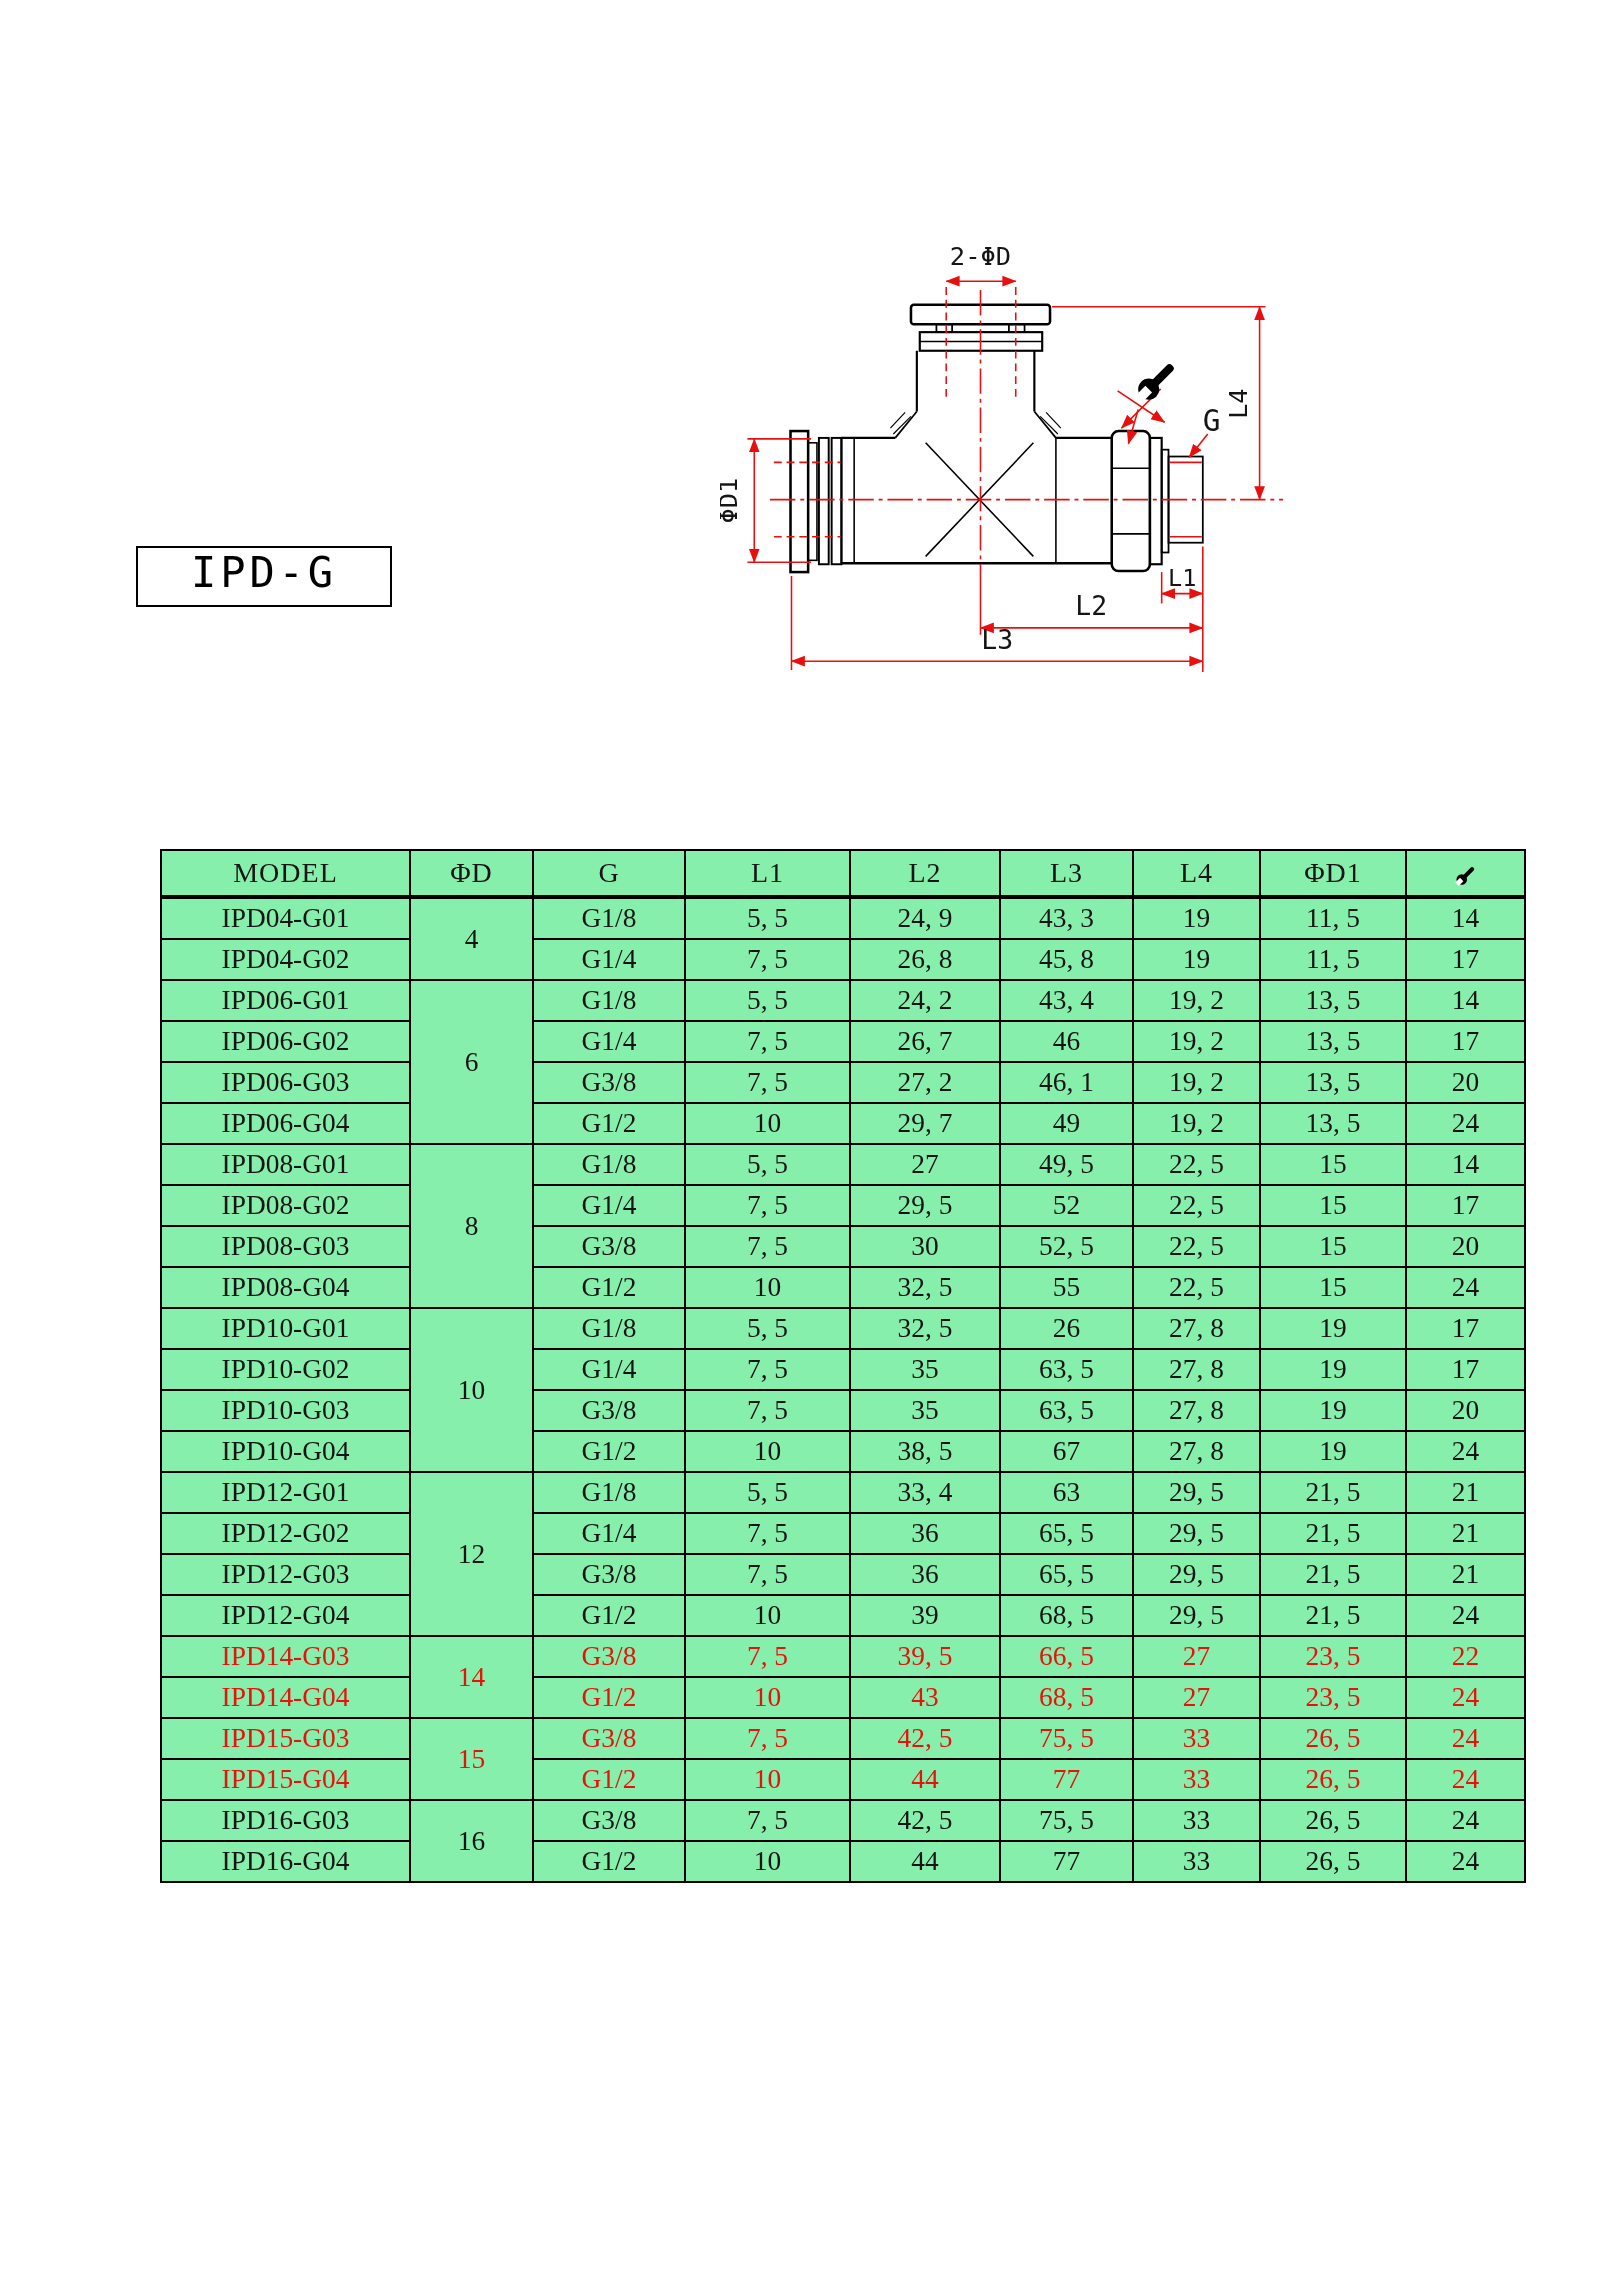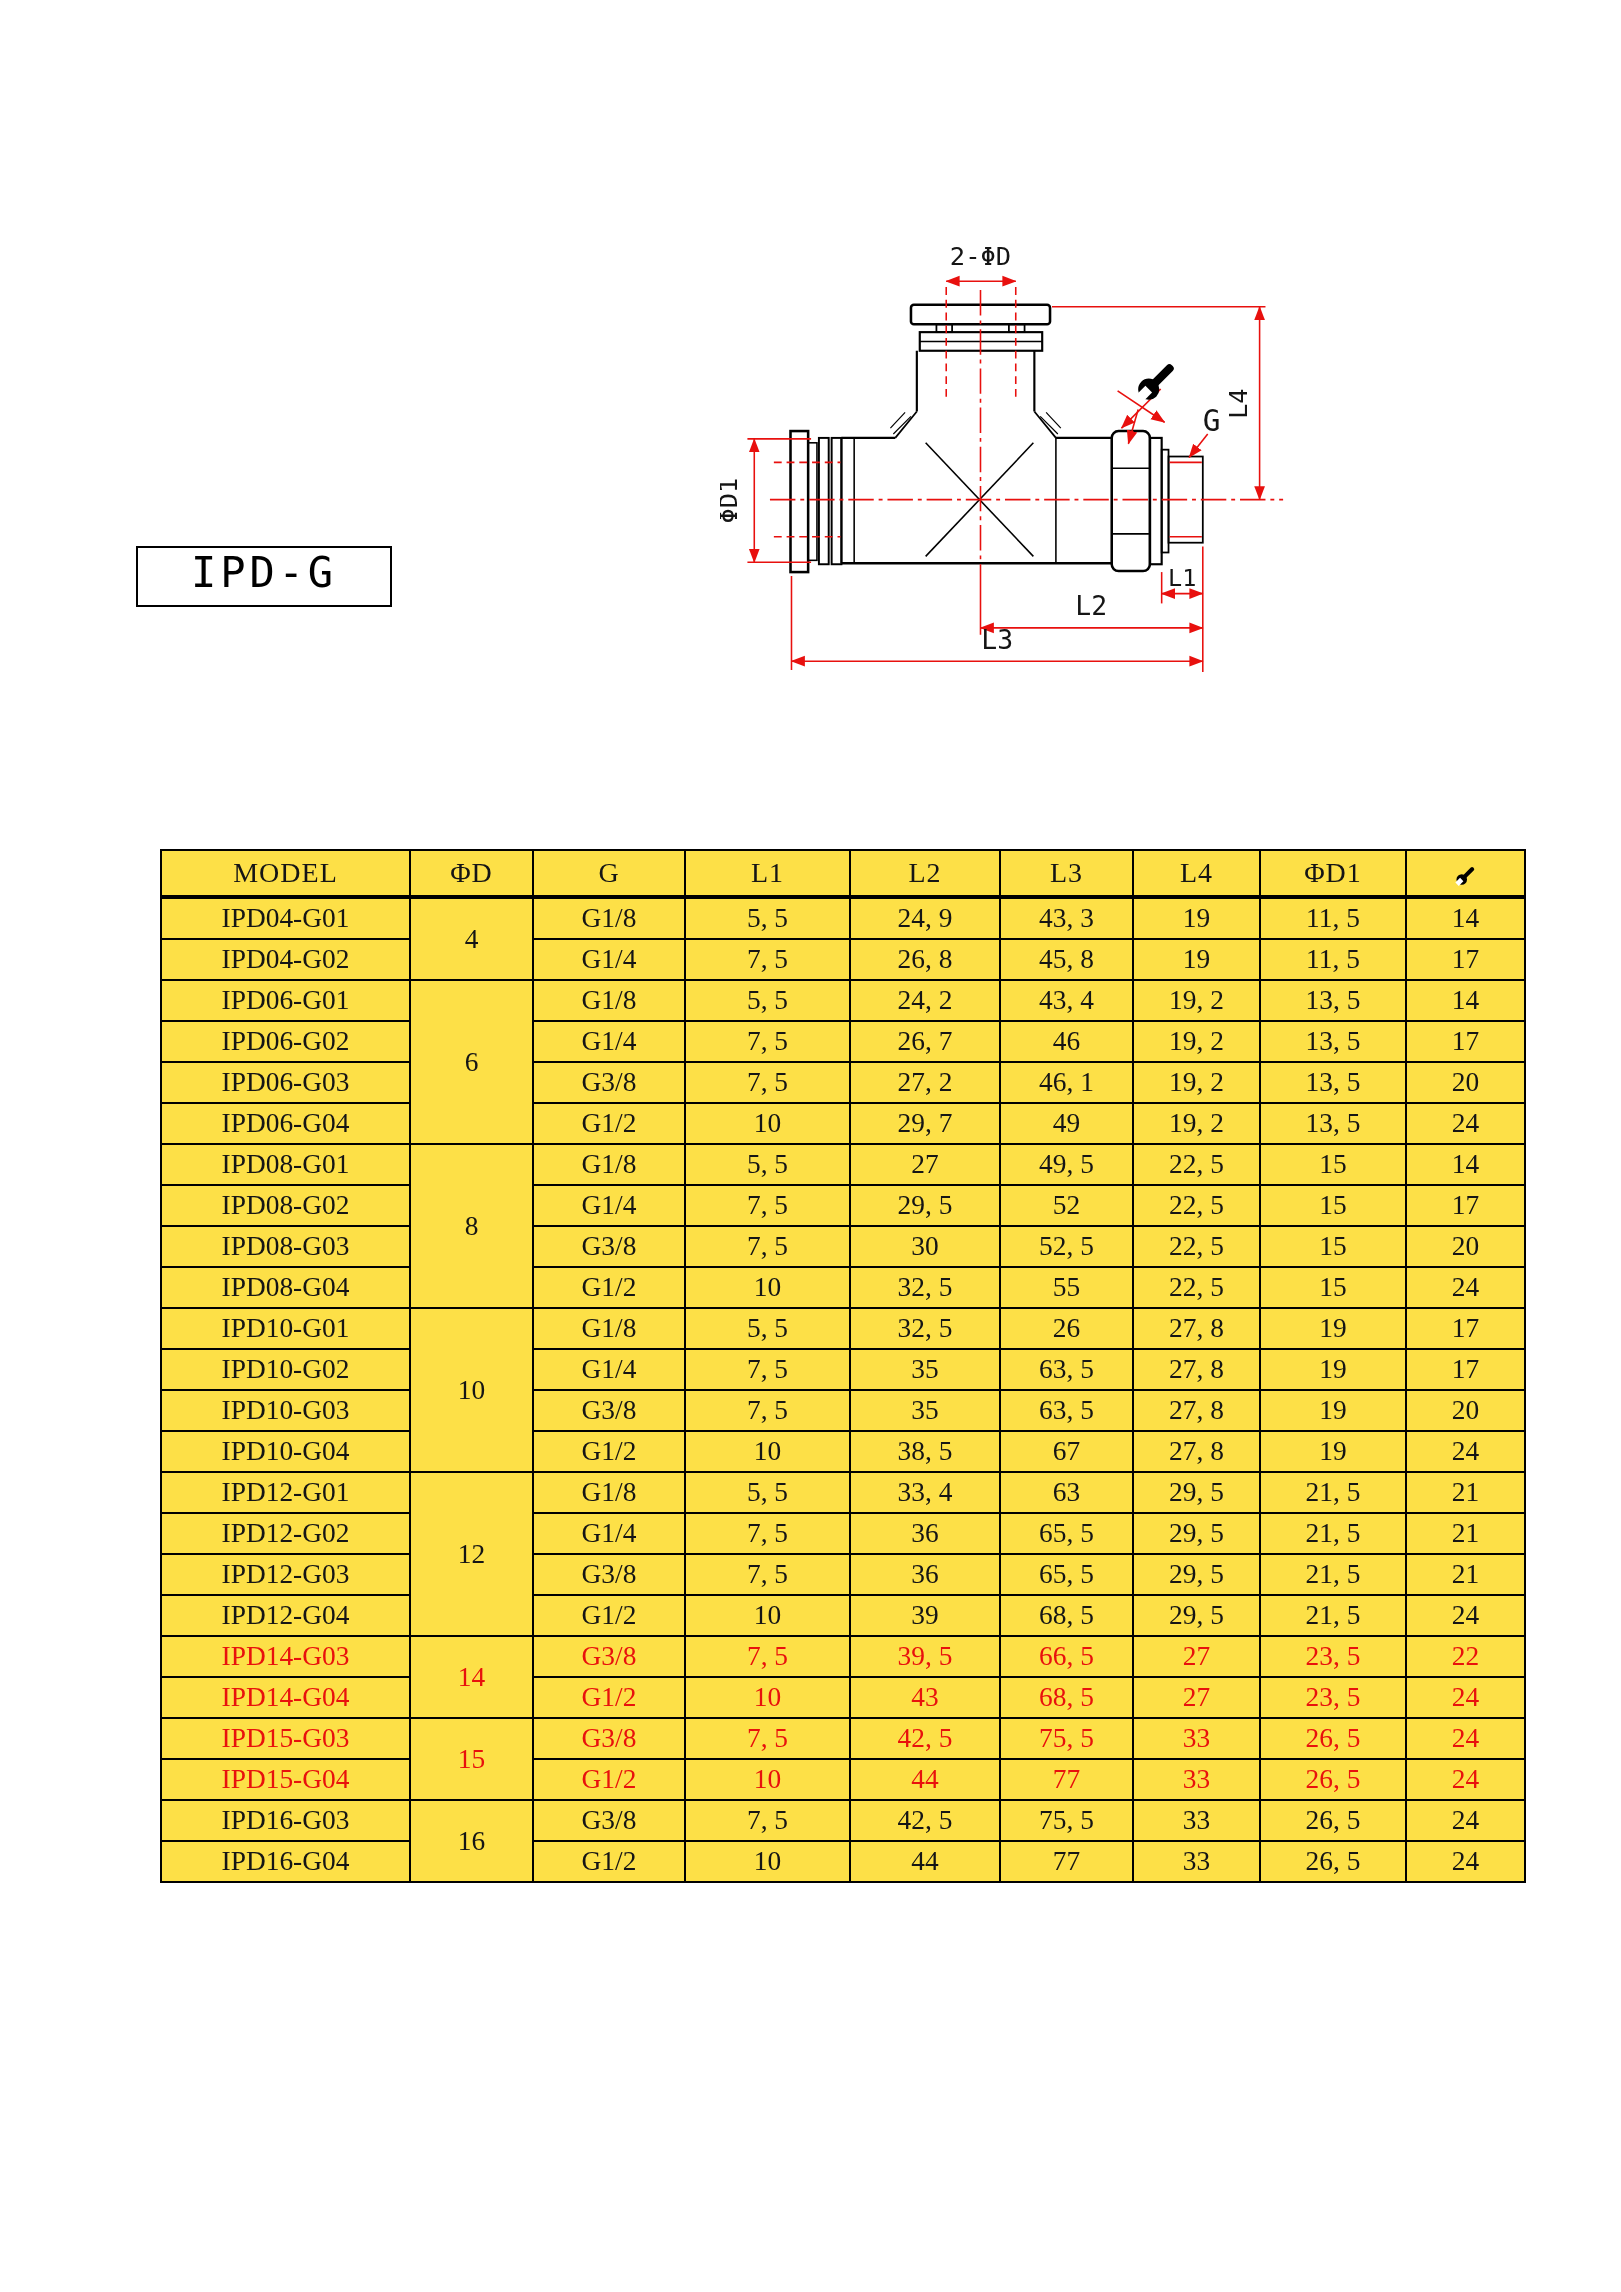--- a/index.html
+++ b/index.html
@@ -18,21 +18,21 @@
 
   
   .drawing{position:absolute;left:720px;top:227px;width:568px;height:461px;}
   .drawing text{font-family:"DejaVu Sans Mono",monospace;fill:#151515;}
   .outline{stroke:#000;fill:none;}
   .dim{stroke:var(--dim);fill:none;stroke-width:1.6px;}
 
   
   table.spec{
     position:absolute;left:160px;top:849px;width:1363px;
-    border-collapse:collapse;table-layout:fixed;background:#fde047;
+    border-collapse:collapse;table-layout:fixed;background:#86efac;
     font-size:27.4px;color:#151515;
   }
   table.spec{border:2.9px solid #000;}
   table.spec th,table.spec td{
     border:2px solid #000;text-align:center;vertical-align:middle;
     padding:0;overflow:hidden;white-space:nowrap;
   }
   table.spec th{height:44px;font-weight:normal;font-size:28px;letter-spacing:1px;border-bottom:4.9px solid #000;}
   table.spec td{height:39px;}
   tr.group-start > td{border-top:2.9px solid #000;}

